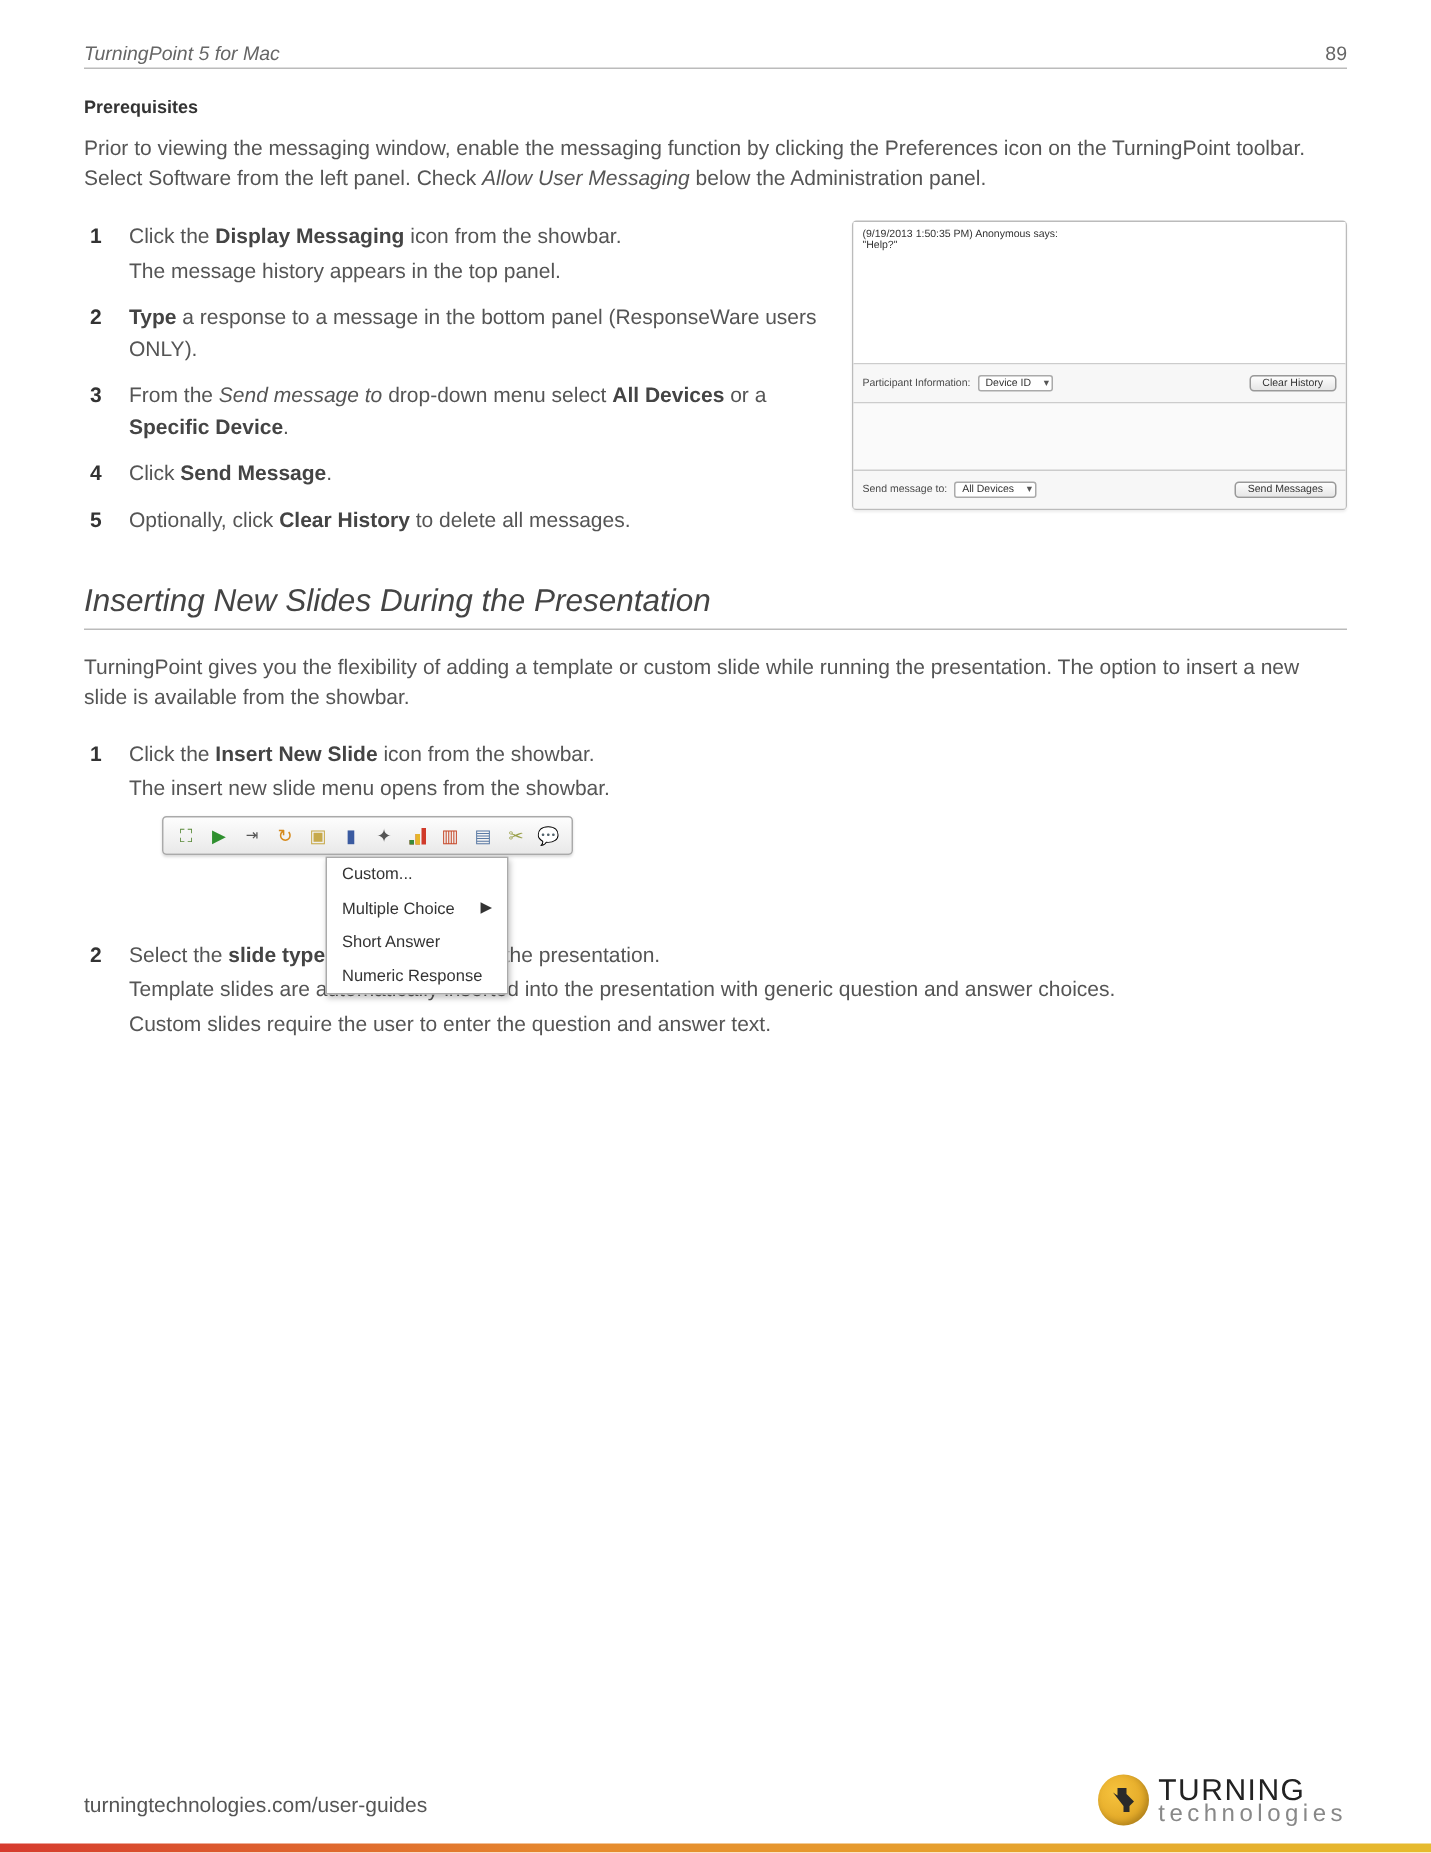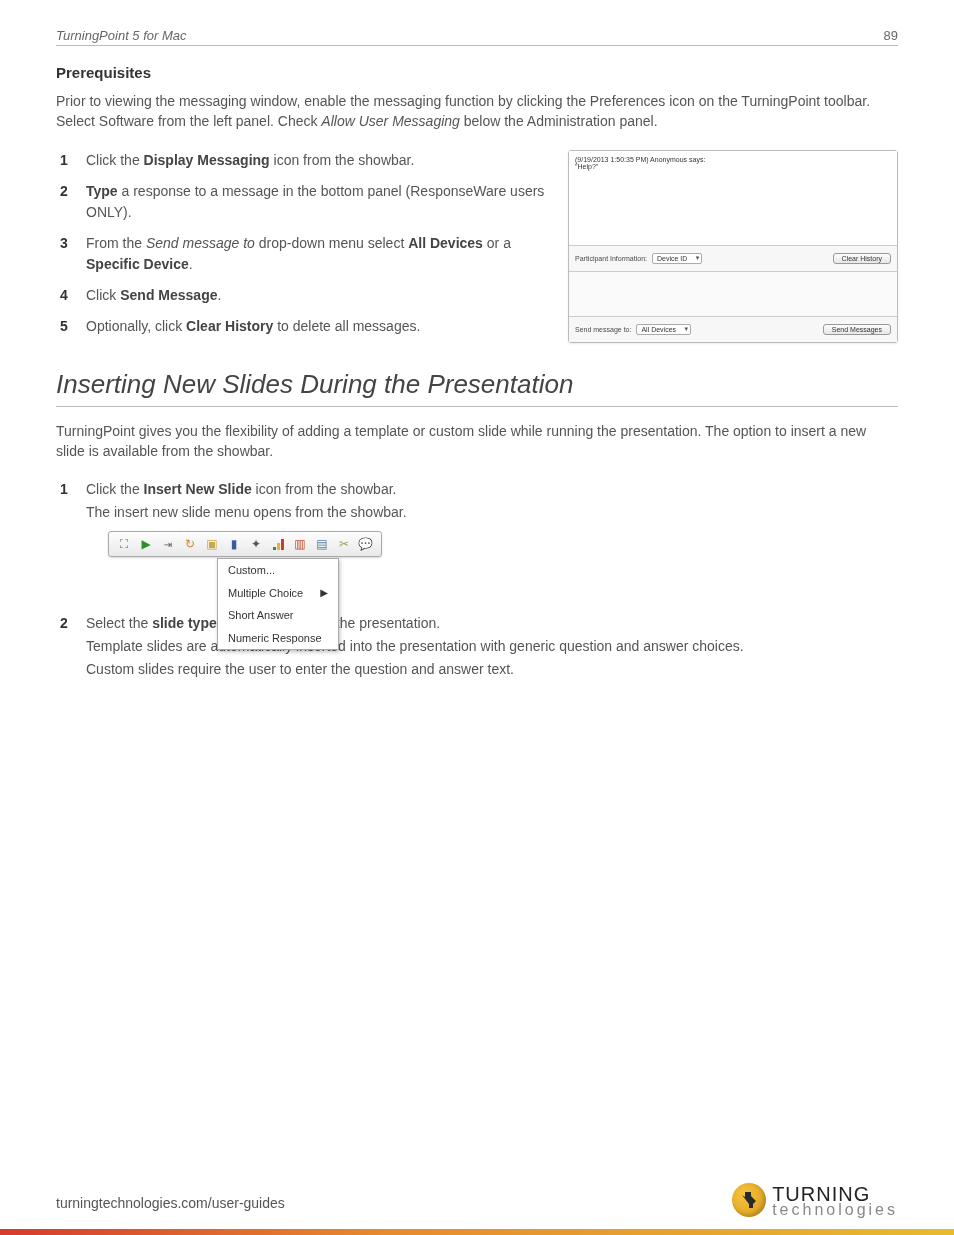--- a/index.html
+++ b/index.html
@@ -19,21 +19,21 @@
     align-items: baseline;
     font-style: italic;
     color: #666;
     font-size: 13px;
     border-bottom: 1px solid #bbb;
     padding-bottom: 2px;
     margin-bottom: 18px;
   }
   .page-header .pnum { font-style: normal; }
   h3.prereq {
-    font-size: 15px;
+    font-size: 12px;
     color: #333;
     margin-bottom: 10px;
   }
   p.body { color: #555; line-height: 1.45; margin-bottom: 18px; }
   ol.steps { list-style: none; padding-left: 30px; }
   ol.steps > li {
     position: relative;
     margin-bottom: 10px;
     line-height: 1.5;
     color: #555;
@@ -116,21 +116,21 @@
     background: #fafafa;
     border-bottom: 1px solid #ccc;
     position:relative;
   }
   .msg-compose .scroll-ind{
     position:absolute; right:2px; top:2px; bottom:2px; width:5px;
   }
   h2.section-title {
     font-style: italic;
     font-weight: normal;
-    font-size: 26px;
+    font-size: 21px;
     color: #444;
     border-bottom: 1px solid #bbb;
     padding-bottom: 6px;
     margin: 32px 0 14px 0;
     clear: both;
   }
   .showbar-fig {
     margin: 8px 0 14px 22px;
   }
   .showbar {
@@ -228,20 +228,21 @@
       <span>Send message to:</span>
       <span class="msg-select">All Devices</span>
       <span class="msg-btn">Send Messages</span>
     </div>
   </div>
 </div>
 
 <ol class="steps">
   <li><span class="num">1</span>
     <span>Click the </span><span class="b">Display Messaging</span><span> icon from the showbar.</span>
+    <div class="step-sub">The message history appears in the top panel.</div>
   </li>
   <li class="narrow"><span class="num">2</span>
     <span class="b">Type</span><span> a response to a message in the bottom panel (ResponseWare users ONLY).</span>
   </li>
   <li class="narrow"><span class="num">3</span>
     <span>From the </span><span class="i">Send message to</span><span> drop-down menu select </span><span class="b">All Devices</span><span> or a </span><span class="b">Specific Device</span><span>.</span>
   </li>
   <li><span class="num">4</span>
     <span>Click </span><span class="b">Send Message</span><span>.</span>
   </li>

